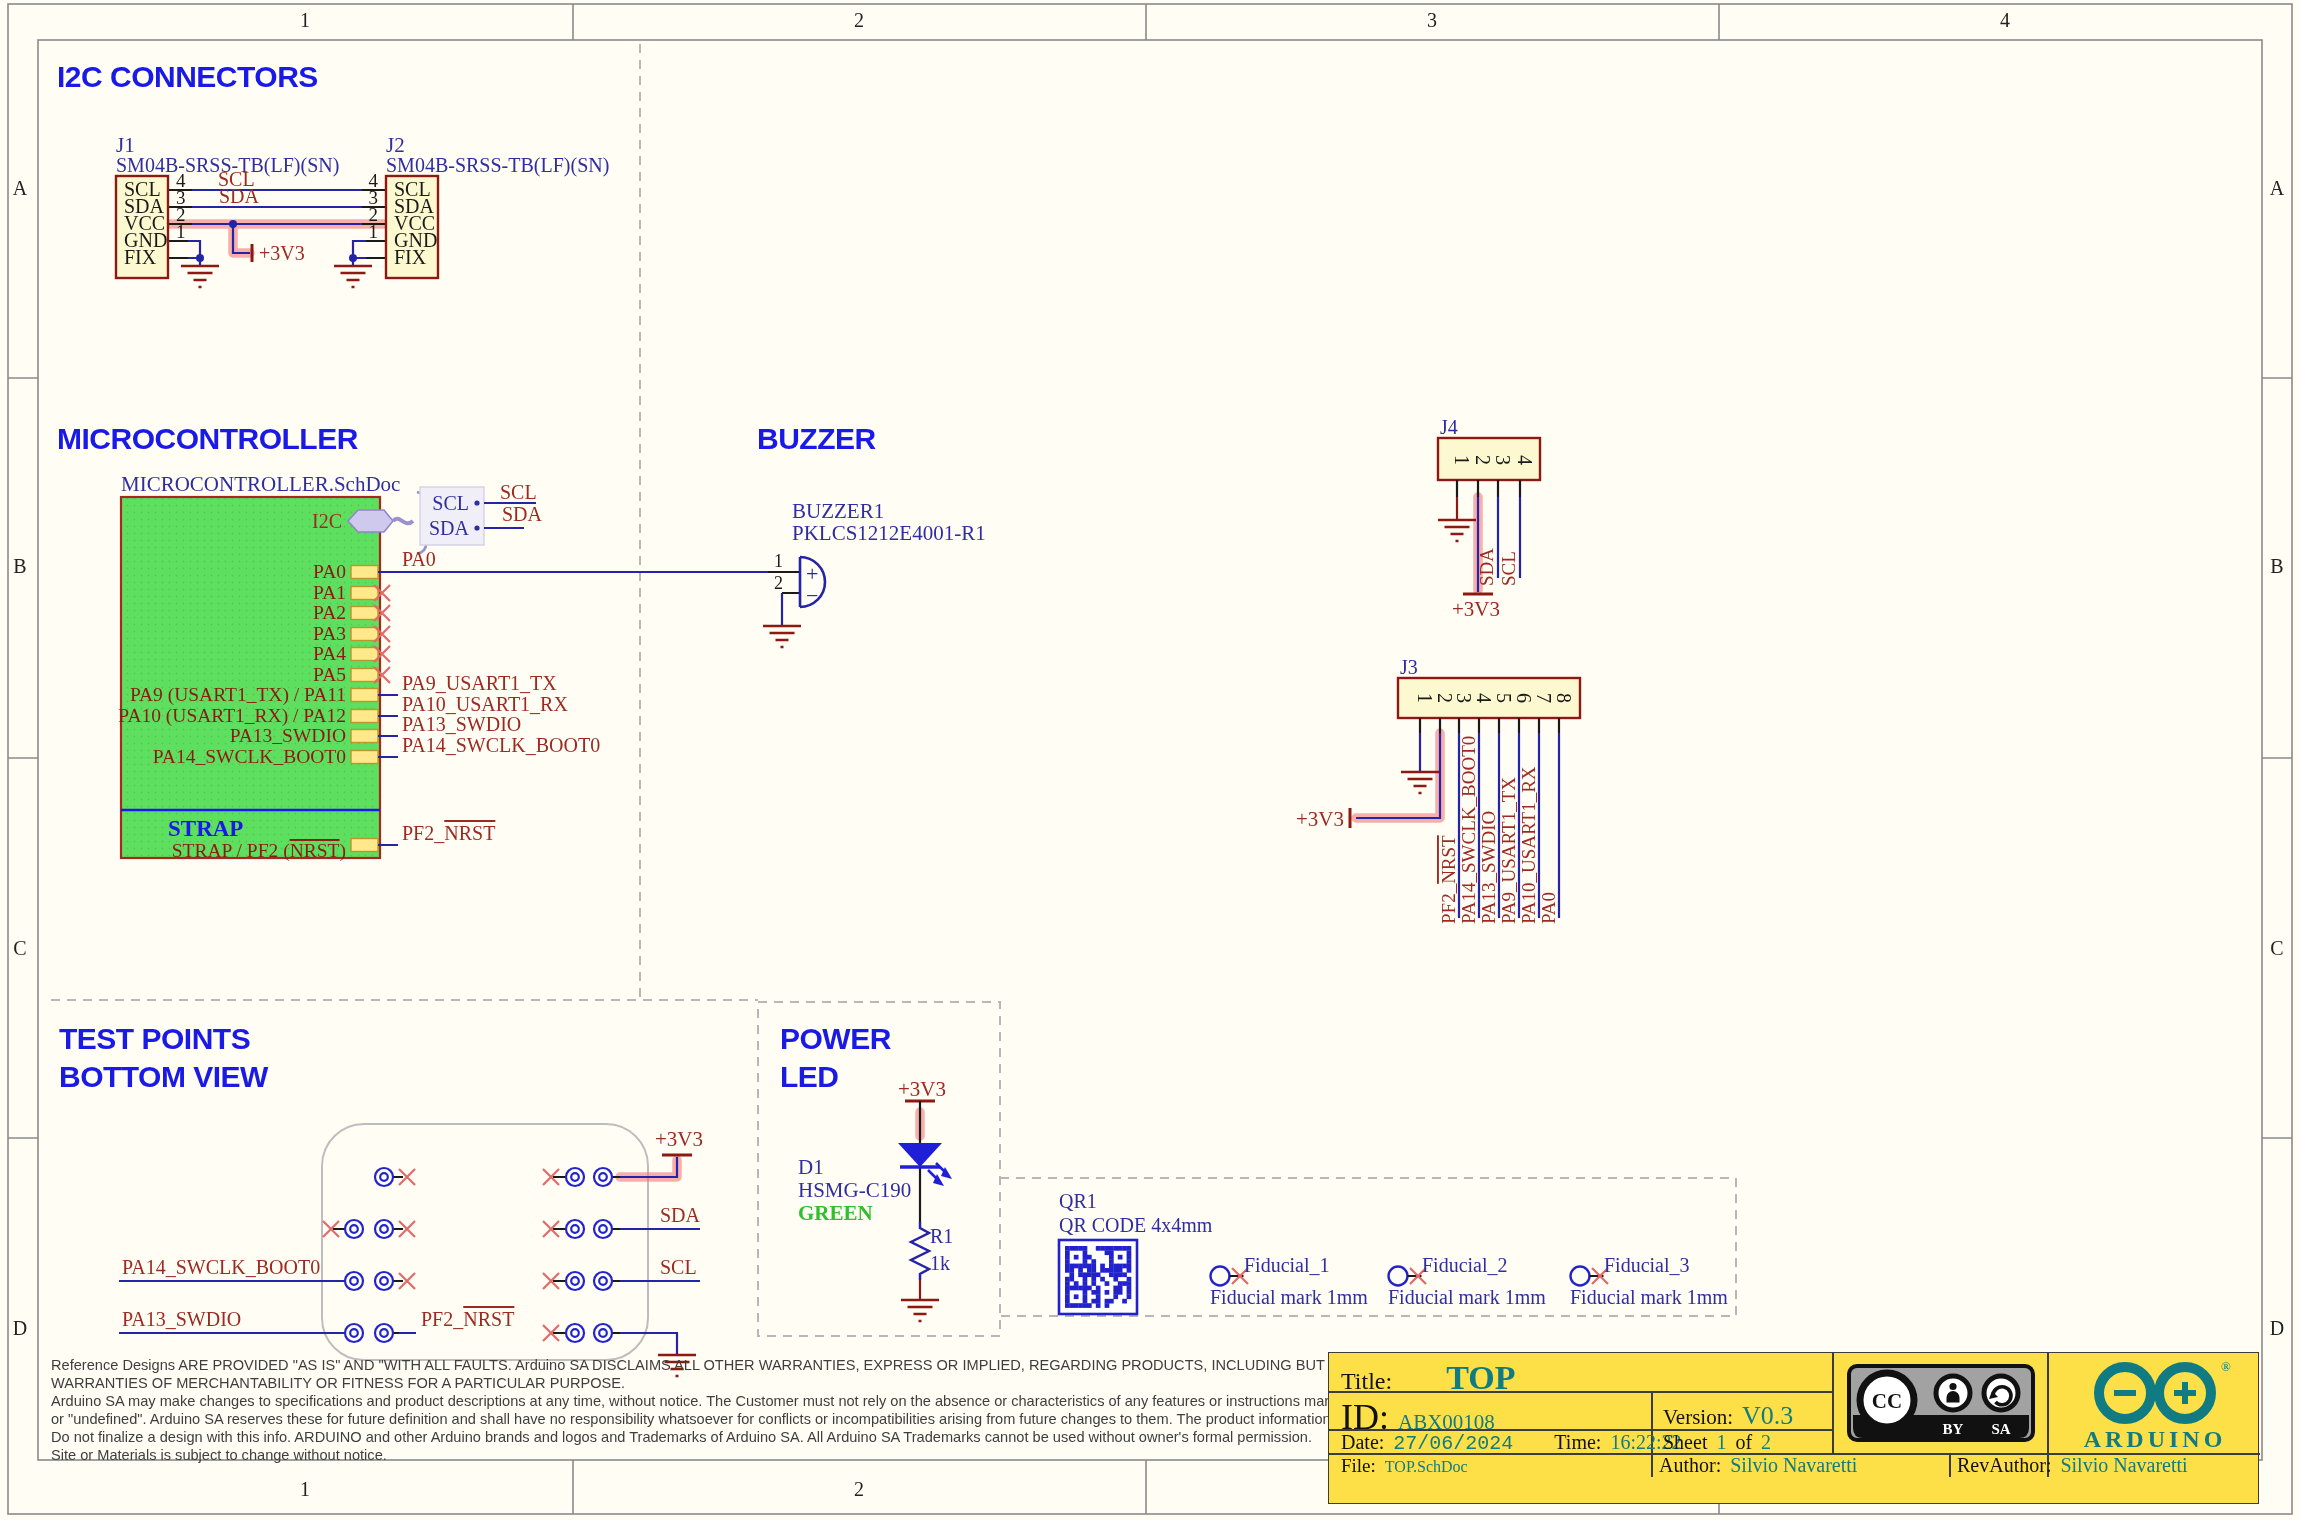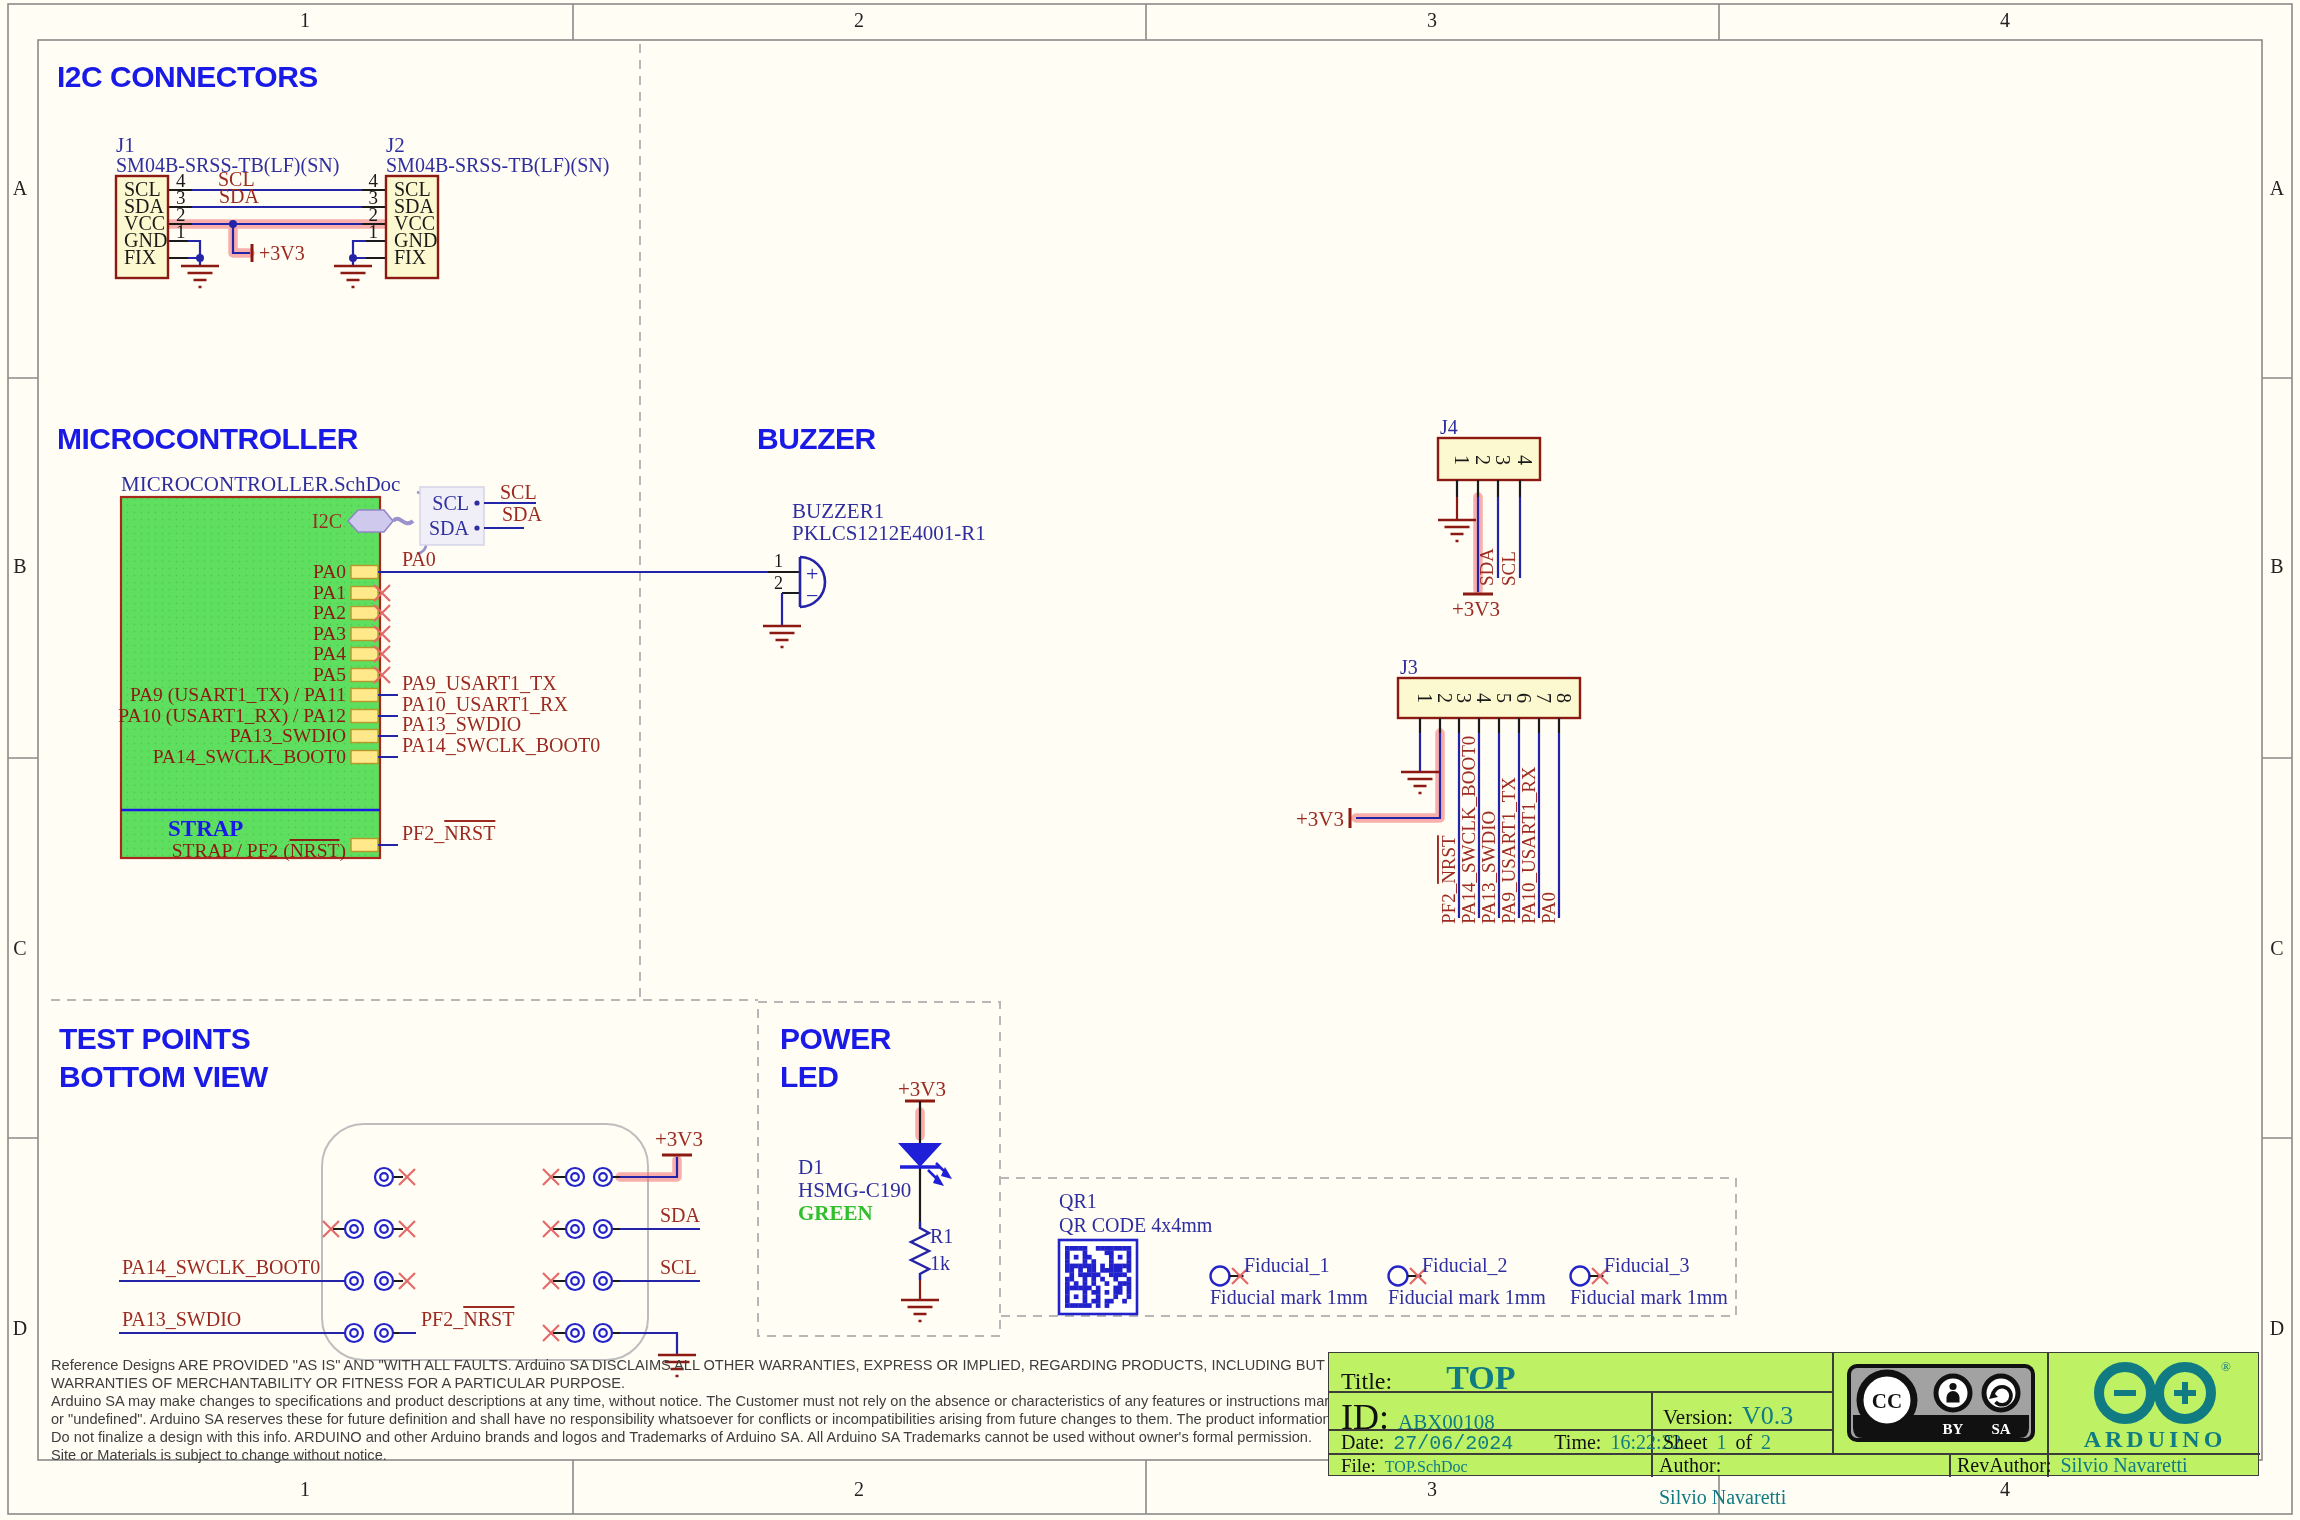--- a/index.html
+++ b/index.html
@@ -7,22 +7,22 @@
          font-family:"Liberation Serif",serif;}
   #gfx{position:absolute;left:0;top:0;}
   svg text{font-family:"Liberation Serif",serif;}
   .abs{position:absolute;white-space:nowrap;}
   .sec-title{font-family:"Liberation Sans",sans-serif;font-weight:bold;font-size:30px;
              color:#1a1ae6;letter-spacing:-0.5px;}
   .grid-lbl{font-size:20px;color:#222;text-align:center;width:40px;}
   .ovl{text-decoration:overline;}
   .disc{font-family:"Liberation Sans",sans-serif;font-size:14.6px;color:#3e3e3e;line-height:18px;}
   
-  #tblock{position:absolute;left:1328px;top:1352px;width:931px;height:124px;
-          background:#bef264;border:1.6px solid #3c3c3c;box-sizing:border-box;}
+  #tblock{position:absolute;left:1328px;top:1352px;width:931px;height:152px;
+          background:#fde047;border:1.6px solid #3c3c3c;box-sizing:border-box;}
   .tb-line{position:absolute;background:#3c3c3c;}
   .tb-cell{position:absolute;display:flex;align-items:baseline;gap:9px;white-space:nowrap;}
   .tb-label{color:#111;}
   .tb-val{color:#107b82;}
   .tb-title{font-family:Liberation Serif, serif;font-weight:bold;font-size:34px;color:#107b82;margin-left:45px;}
 </style>
 </head>
 <body>
 
 <div id="sheet">
@@ -526,21 +526,21 @@
   <div class="tb-cell" style="left:334px;top:78px;">
     <span class="tb-label" style="font-size:20px;">Sheet</span>
     <span class="tb-val" style="font-size:20px;">1</span>
     <span class="tb-label" style="font-size:20px;">of</span>
     <span class="tb-val" style="font-size:20px;">2</span>
   </div>
   <div class="tb-cell" style="left:12px;top:102px;">
     <span class="tb-label" style="font-size:19px;">File:</span>
     <span class="tb-val" style="font-size:16px;">TOP.SchDoc</span>
   </div>
-  <div class="tb-cell" style="left:330px;top:101px;flex-direction:column;">
+  <div class="tb-cell" style="left:330px;top:101px;">
     <span class="tb-label" style="font-size:20px;">Author:</span>
     <span class="tb-val" style="font-size:20px;">Silvio Navaretti</span>
   </div>
   <div class="tb-cell" style="left:628px;top:101px;">
     <span class="tb-label" style="font-size:20px;">RevAuthor:</span>
     <span class="tb-val" style="font-size:20px;">Silvio Navaretti</span>
   </div>
 
   <div class="abs" style="left:517px;top:10px;">
     <svg width="190" height="80" viewBox="0 0 190 80">

